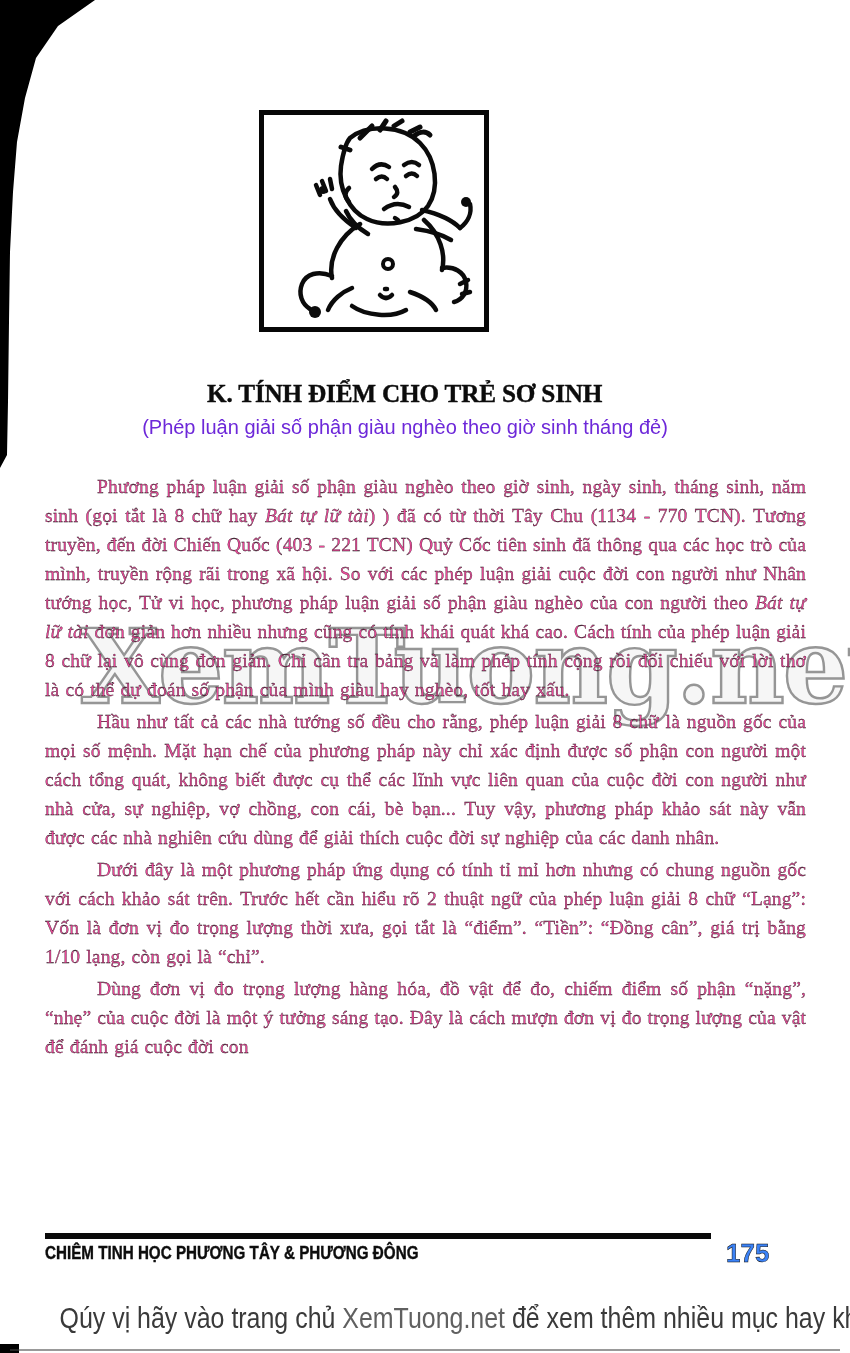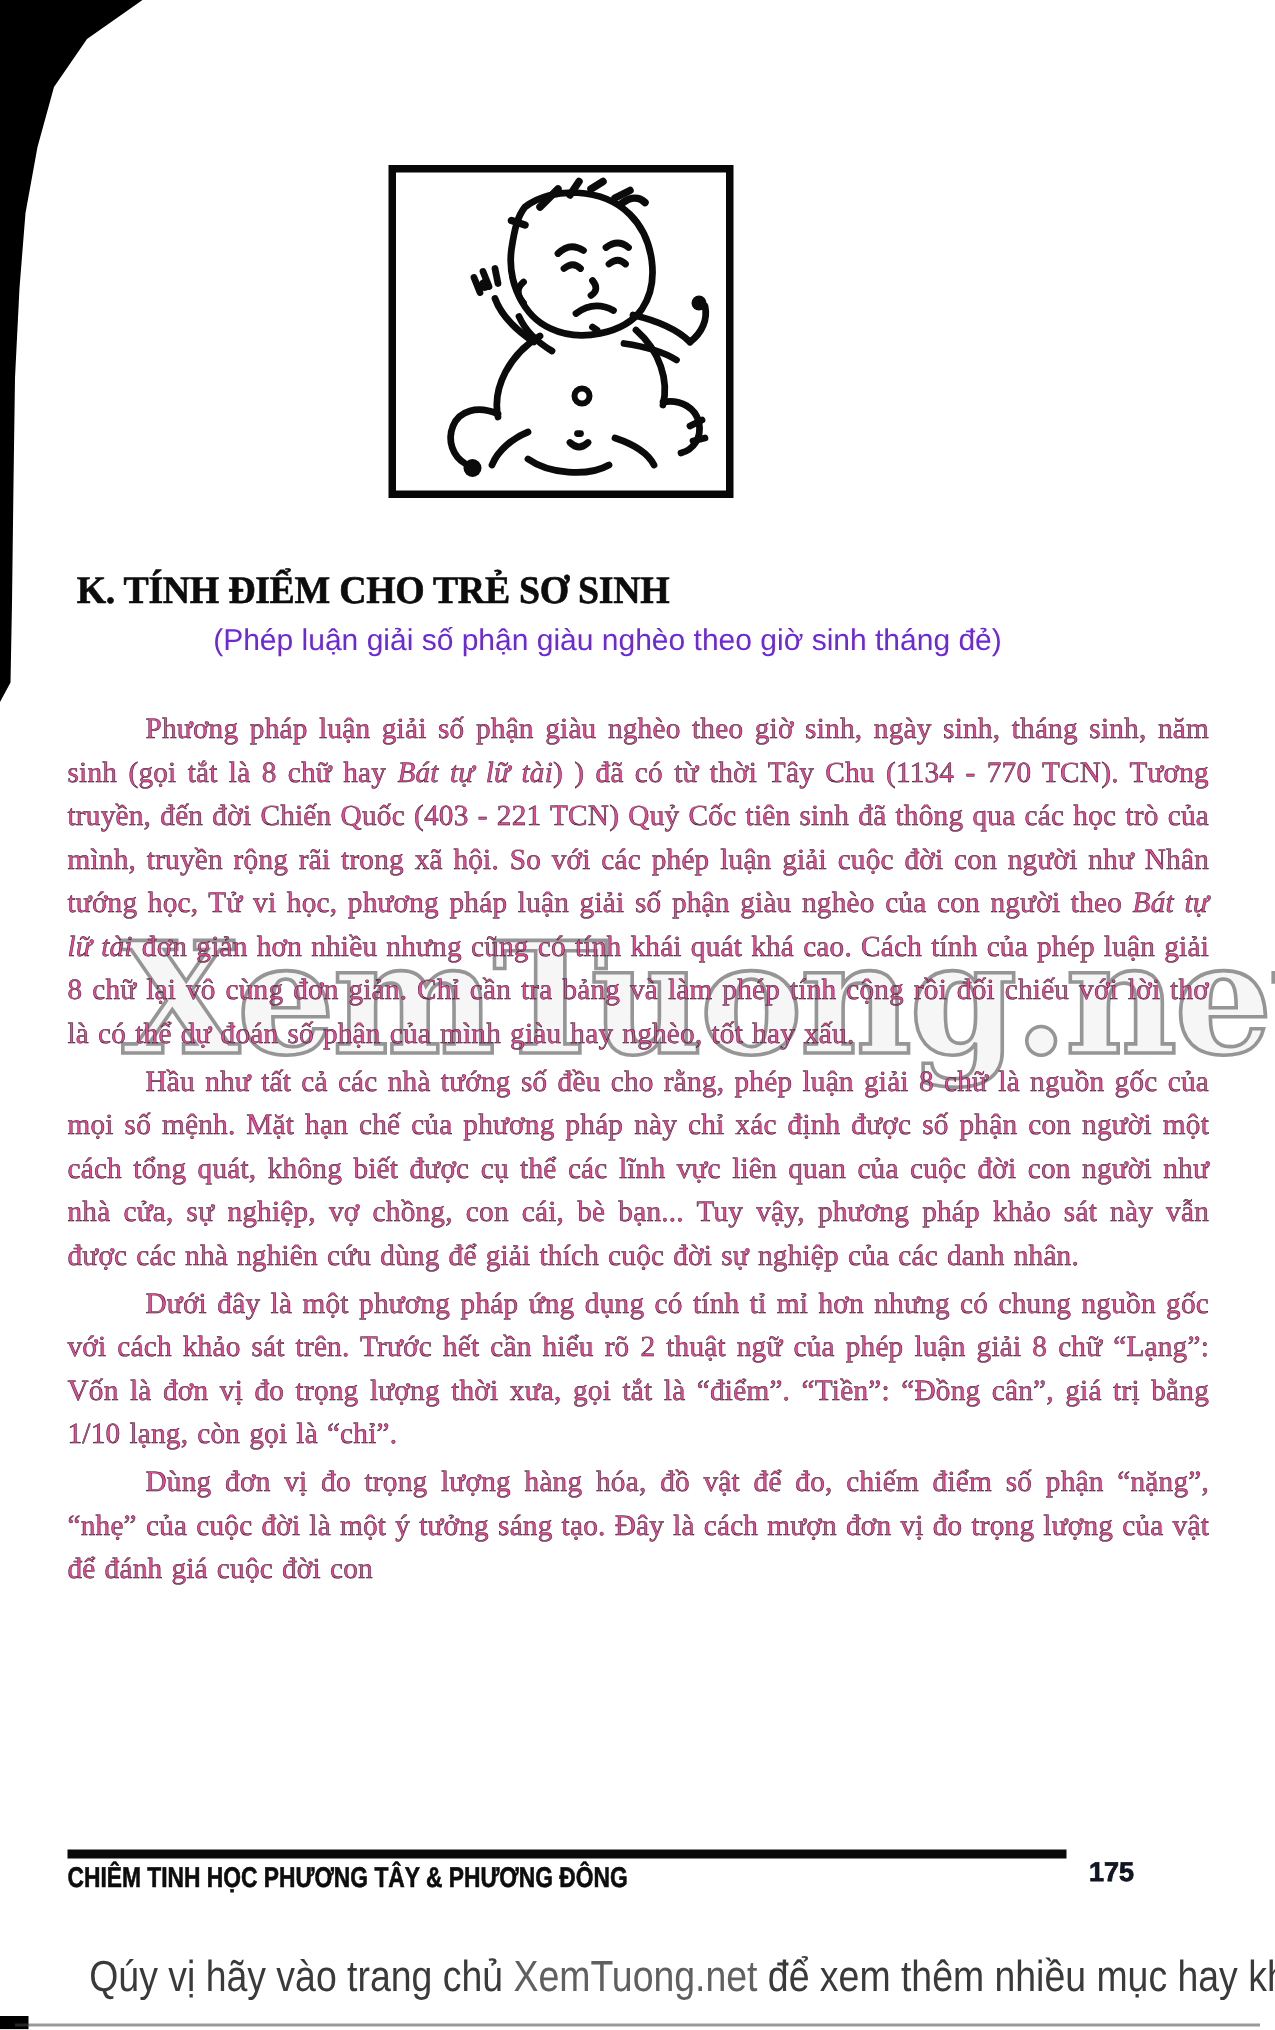--- a/index.html
+++ b/index.html
@@ -24,21 +24,21 @@
     position:absolute;left:10px;top:1349px;width:830px;height:2px;
     background:rgba(70,70,70,.55);
   }
   
   .illustration-frame{
     position:absolute;left:259px;top:110px;width:230px;height:222px;
     border:5px solid #070707;box-sizing:border-box;background:#fff;
   }
   .illustration-frame svg{display:block;margin:1px auto 0;}
   
-  .title-wrap{position:absolute;left:45px;top:379px;width:720px;text-align:left;}
+  .title-wrap{position:absolute;left:45px;top:379px;width:720px;text-align:center;}
   .page-title{
     font-family:"Liberation Serif","DejaVu Serif",serif;
     font-weight:bold;font-size:26px;letter-spacing:-0.2px;color:#0c0c0c;
     display:inline-block;transform:scaleX(.97);transform-origin:center;
     -webkit-text-stroke:.4px #0c0c0c;
   }
   .subtitle-wrap{position:absolute;left:45px;top:416px;width:720px;text-align:center;}
   .page-subtitle{
     font-family:"Liberation Sans","DejaVu Sans",sans-serif;
     font-size:20px;color:#6d28d9;
@@ -65,21 +65,21 @@
   .footer-title{
     position:absolute;left:45px;top:1242px;
     font-family:"Liberation Sans","DejaVu Sans",sans-serif;
     font-weight:bold;font-size:19px;color:#0d0d0d;white-space:nowrap;
     transform:scaleX(.8);transform-origin:left center;
     -webkit-text-stroke:.4px #0d0d0d;
   }
   .page-number{
     position:absolute;left:726px;top:1238px;
     font-family:"Liberation Sans","DejaVu Sans",sans-serif;
-    font-weight:bold;font-size:18px;color:#0f172a;
+    font-weight:bold;font-size:26px;color:#3b82f6;
     -webkit-text-stroke:.5px #0b0b0b;
   }
   
   .banner{
     position:absolute;left:0;top:1302px;width:850px;text-align:center;
     font-family:"Liberation Sans","DejaVu Sans",sans-serif;
     font-size:29px;color:#3a3a3a;white-space:nowrap;
     transform:scaleX(.86);transform-origin:center;
   }
   .banner .site{color:#606060;}

